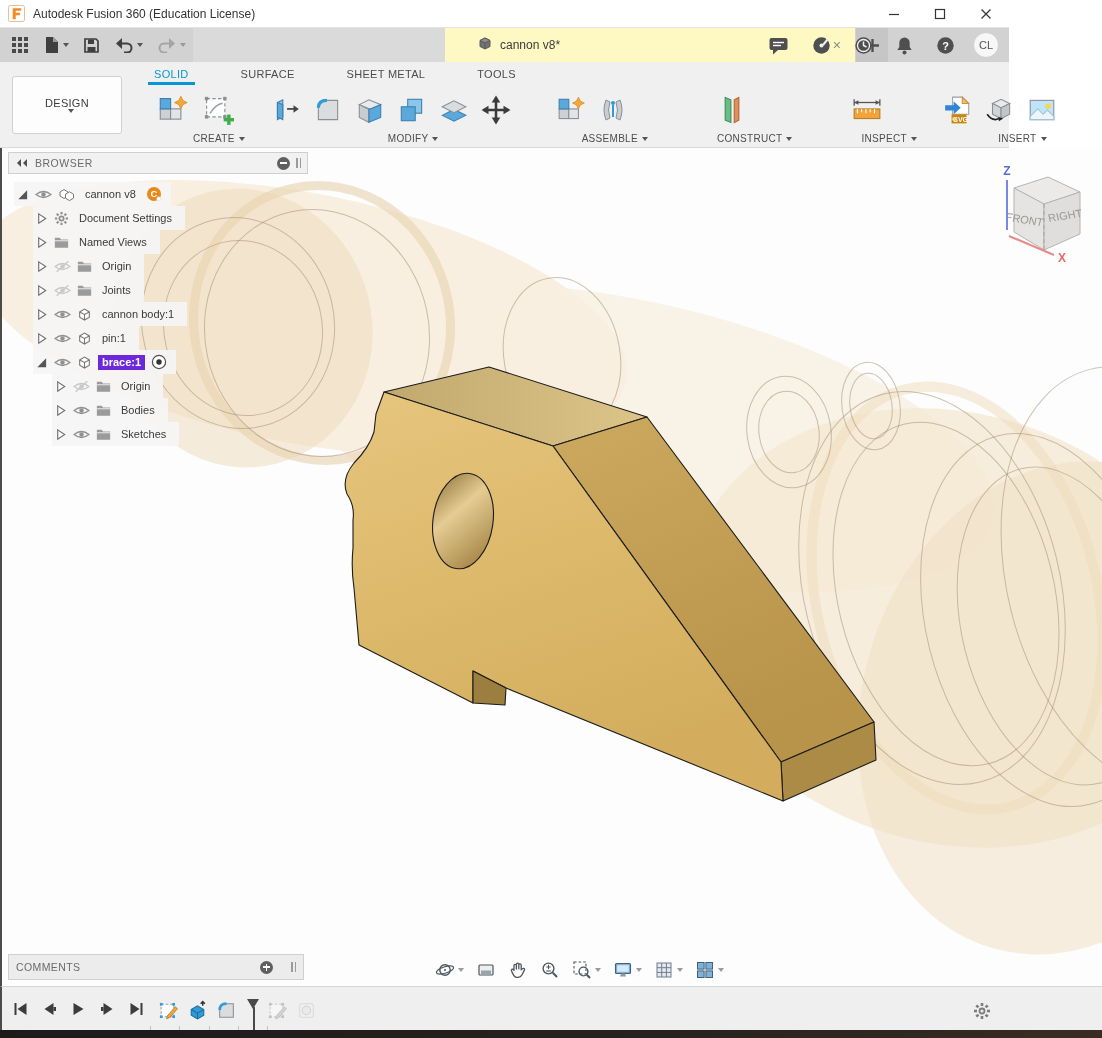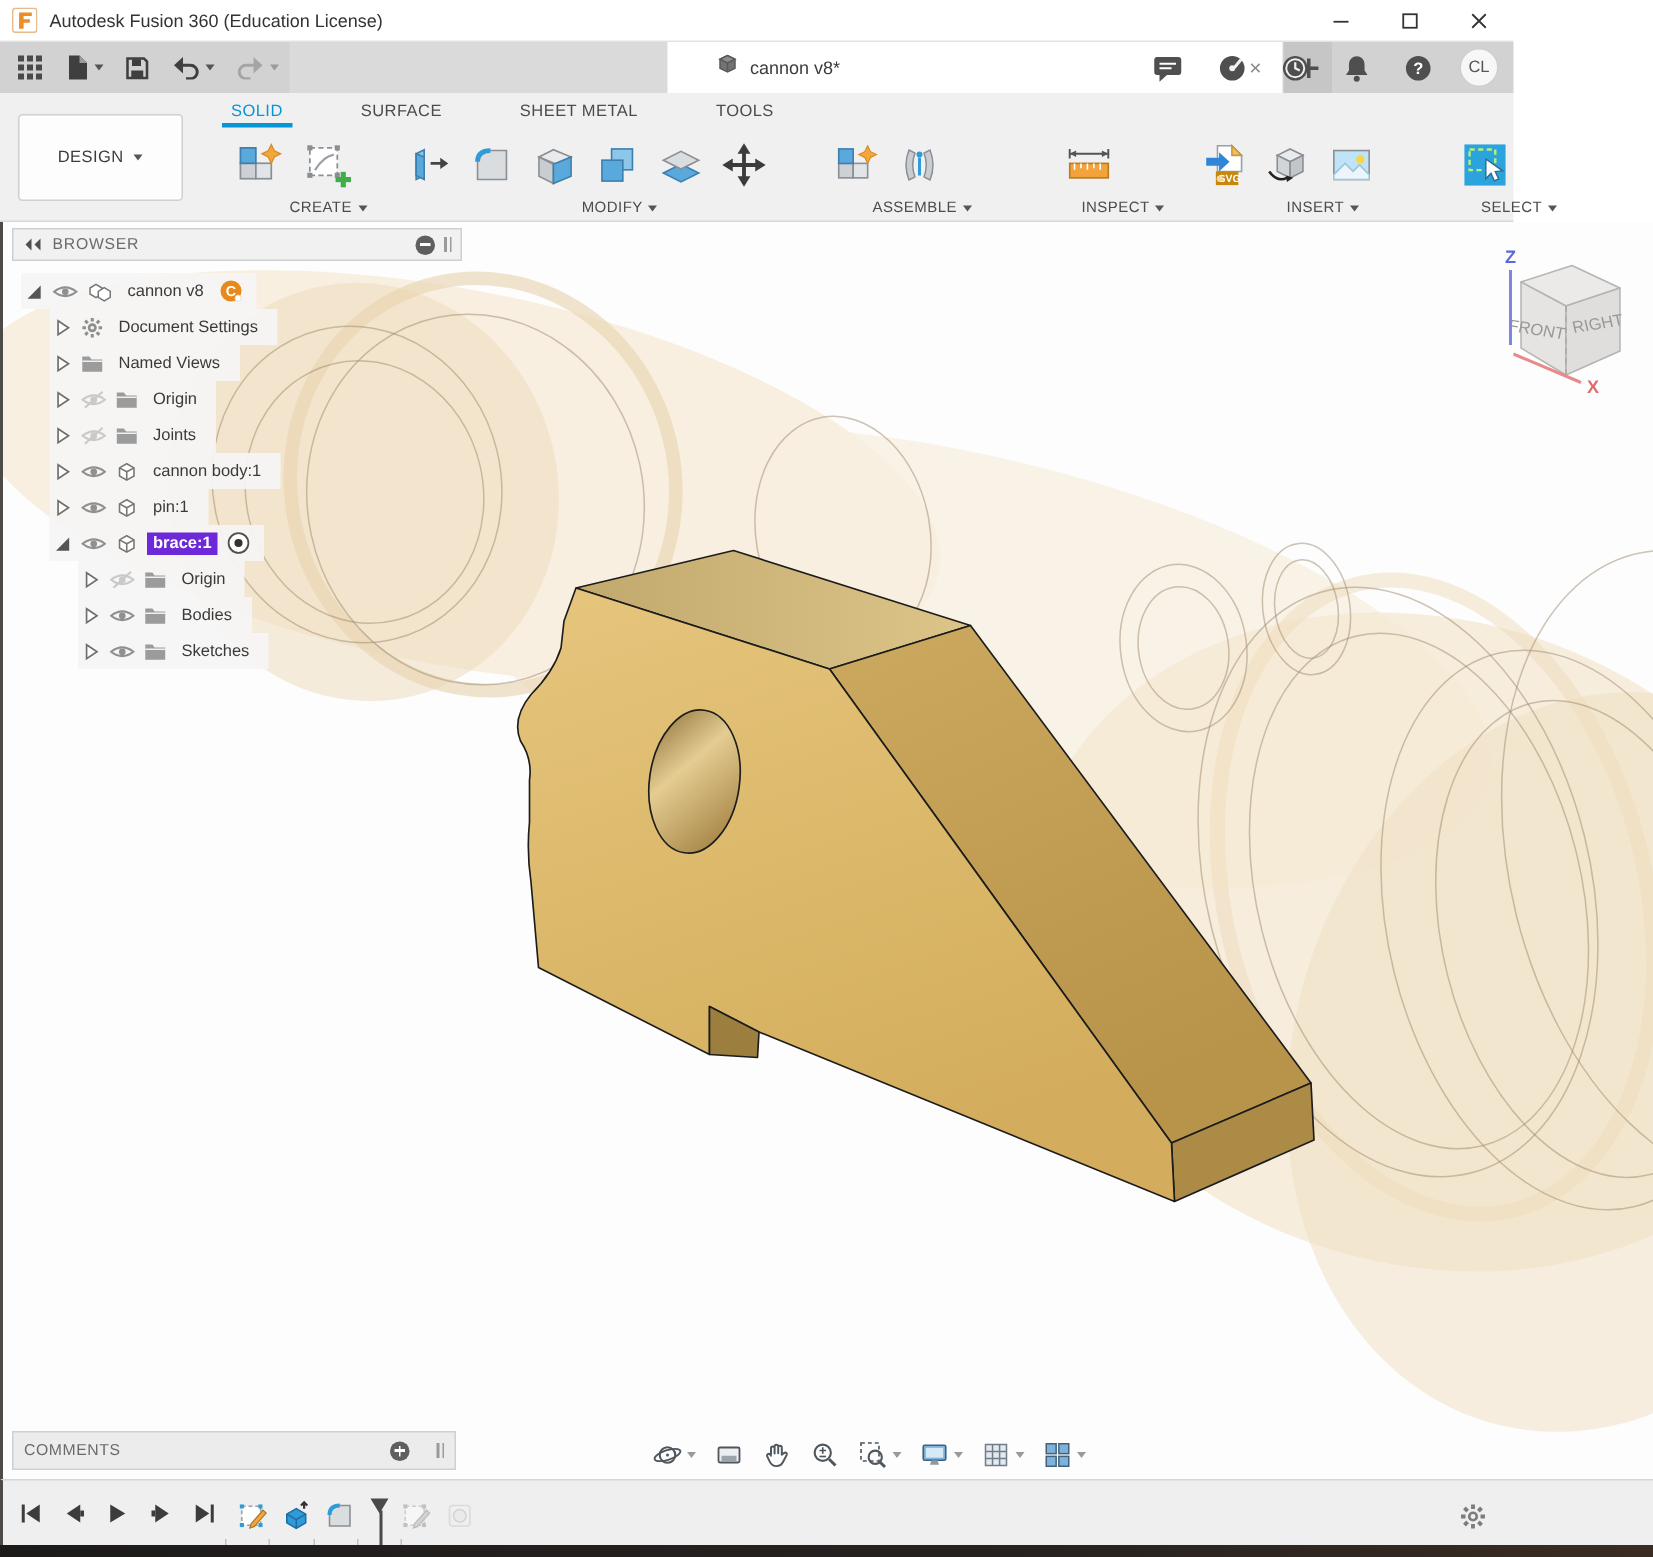--- a/index.html
+++ b/index.html
@@ -13,35 +13,35 @@
   .fusion-logo { width:17px; height:17px; margin-right:8px; display:flex; }
   .title-text { font-size:12px; color:#333; }
   .win-controls { margin-left:auto; display:flex; height:100%; }
   .win-btn { width:46px; height:100%; display:flex; align-items:center; justify-content:center; }
 
   
   .qat-row { height:34px; background:#d2d2d2; display:flex; align-items:stretch; position:relative; }
   .qat-icons { display:flex; align-items:center; gap:4px; padding:0 6px; }
   .qat-btn { display:flex; align-items:center; padding:4px 5px; border-radius:2px; }
   .tab-well { position:absolute; left:193px; top:0; width:662px; height:34px; background:#dadada; }
-  .doc-tab { position:absolute; left:445px; top:0; width:410px; height:34px; background:#ffffff;
+  .doc-tab { position:absolute; left:445px; top:0; width:410px; height:34px; background:#fef9c3;
     display:flex; align-items:center; padding:0 10px 0 32px; }
   .doc-tab .tab-title { font-size:12px; color:#3c3c3c; margin-left:7px; }
   .tab-close { margin-left:auto; font-size:14px; color:#8a8a8a; padding:0 4px; }
   .tab-add { position:absolute; left:856px; top:0; width:32px; height:34px; background:#c6c6c6;
     display:flex; align-items:center; justify-content:center; }
   .tr-icons { position:absolute; right:4px; top:0; height:34px; display:flex; align-items:center; gap:13px; padding-right:6px; }
   .avatar { width:26px; height:26px; border-radius:50%; background:#f7f7f7; border:1px solid #cfcfcf;
     display:flex; align-items:center; justify-content:center; font-size:11px; color:#555; }
 
   
   .ribbon { height:86px; background:#f0f0f0; border-bottom:1px solid #d8d8d8; position:relative; display:flex; }
   .design-btn { position:absolute; left:12px; top:14px; width:110px; height:58px; background:#fdfdfd;
     border:1px solid #d0d0d0; border-radius:3px; display:flex; align-items:center; justify-content:center;
-    font-size:11px; color:#3c3c3c; letter-spacing:.3px; }
+    font-size:11px; color:#3c3c3c; letter-spacing:.3px;flex-direction:column; }
   .ribbon-main { position:absolute; left:138px; top:0; right:0; height:86px; }
   .ribbon-tabs { display:flex; gap:48px; height:24px; align-items:center; padding-left:14px; }
   .ribbon-tabs span { font-size:11px; color:#4c4c4c; letter-spacing:.3px; position:relative; padding:4px 2px; }
   .ribbon-tabs span.active { color:#0696d7; }
   .ribbon-tabs span.active::after { content:""; position:absolute; left:-4px; right:-4px; bottom:-1px; height:3px; background:#0696d7; }
   .groups { display:flex; height:62px; align-items:stretch; }
   .group { display:flex; flex-direction:column; align-items:center; padding:0 10px; }
   .group-icons { flex:1; display:flex; align-items:center; gap:8px; }
   .tool-btn { display:flex; align-items:center; justify-content:center; padding:2px; border-radius:2px; }
   .group-label { font-size:10px; color:#4c4c4c; display:flex; align-items:center; gap:4px; padding-bottom:4px; letter-spacing:.3px;margin-left:45px; }
@@ -344,20 +344,34 @@
                   <line x1="14" y1="9" x2="14" y2="21" stroke="#2f9bd8" stroke-width="2"></line>
                 </svg>
               </button>
             </div>
             <div class="group-label">
               <span>ASSEMBLE</span>
               <span class="caret"></span>
             </div>
           </div>
           <div class="vsep"></div>
+          <div class="group">
+            <div class="group-icons">
+              <button class="tool-btn" style="border: none; background: transparent;">
+                <svg width="34" height="34" viewBox="0 0 30 30">
+                  <path d="M9 4 l5 2 v20 l-5-2z" fill="#6cbd85" stroke="#3c8f5a"></path>
+                  <path d="M21 4 l-4 2 v20 l4-2z" fill="#e0905a" stroke="#b5663a"></path>
+                </svg>
+              </button>
+            </div>
+            <div class="group-label">
+              <span>CONSTRUCT</span>
+              <span class="caret"></span>
+            </div>
+          </div>
           <div class="vsep"></div>
           <div class="group">
             <div class="group-icons">
               <button class="tool-btn" style="border: none; background: transparent;">
                 <svg width="36" height="30" viewBox="0 0 32 28">
                   <path d="M4 7 h24" stroke="#555" stroke-width="1.2"></path>
                   <path d="M4 4 v6 M28 4 v6" stroke="#555" stroke-width="1.2"></path>
                   <path d="M4 7 l4-2 v4z M28 7 l-4-2 v4z" fill="#555"></path>
                   <rect x="4" y="13" width="24" height="9" fill="#f2a33c" stroke="#b97b1e"></rect>
                   <path d="M7 13 v4 M11 13 v3 M15 13 v4 M19 13 v3 M23 13 v4" stroke="#fff" stroke-width="1"></path>

